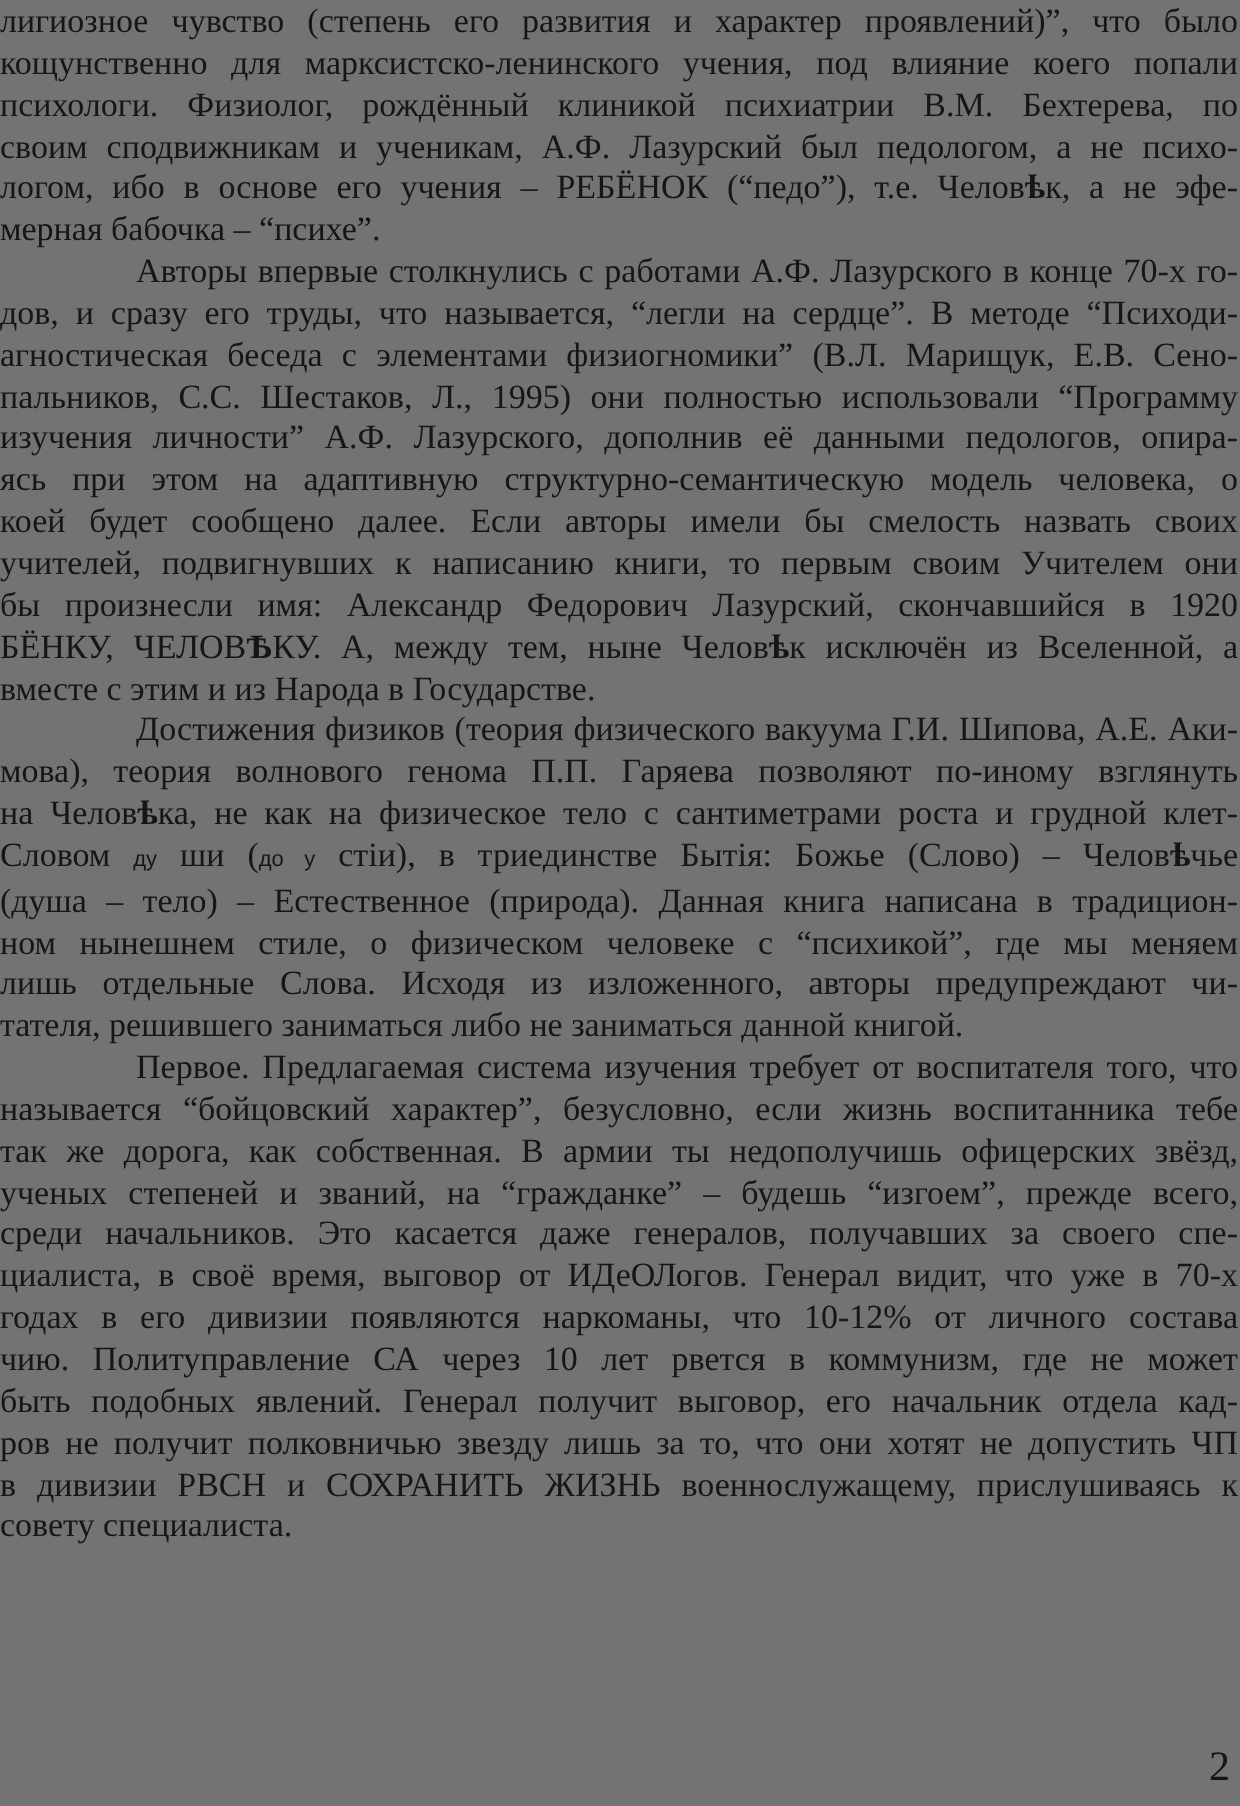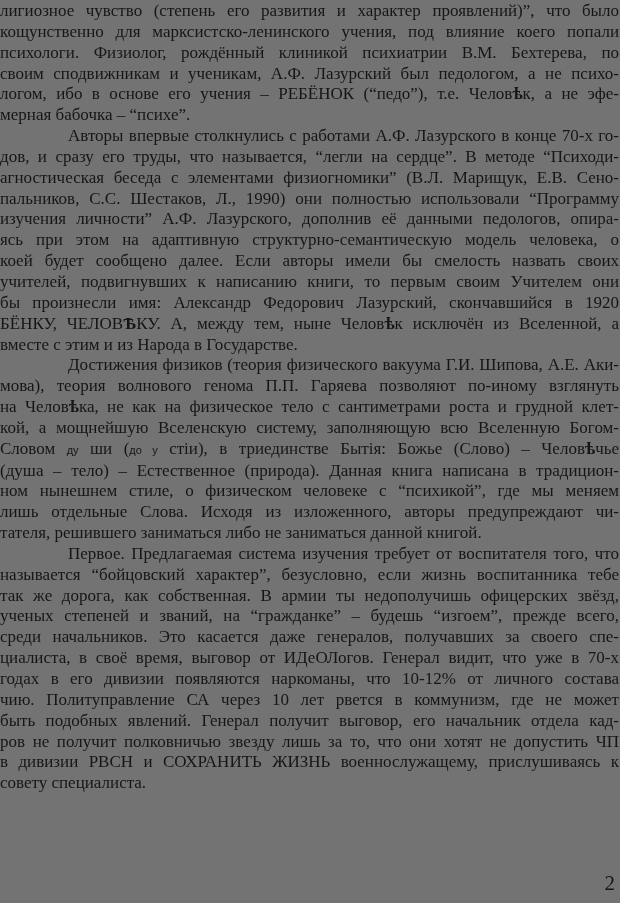--- a/index.html
+++ b/index.html
@@ -63,34 +63,33 @@
         <div class="line"><span>кощунственно для марксистско-ленинского учения, под влияние коего попали</span></div>
         <div class="line"><span>психологи. Физиолог, рождённый клиникой психиатрии В.М. Бехтерева, по</span></div>
         <div class="line"><span>своим сподвижникам и ученикам, А.Ф. Лазурский был педологом, а не психо-</span></div>
         <div class="line"><span>логом, ибо в основе его учения – РЕБЁНОК (“педо”), т.е. Челов</span><span class="seg-y">ѣ</span><span>к, а не эфе-</span></div>
         <div class="line last"><span>мерная бабочка – “психе”.</span></div>
       </div>
       <div>
         <div class="line indent"><span>Авторы впервые столкнулись с работами А.Ф. Лазурского в конце 70-х го-</span></div>
         <div class="line"><span>дов, и сразу его труды, что называется, “легли на сердце”. В методе “Психоди-</span></div>
         <div class="line"><span>агностическая беседа с элементами физиогномики” (В.Л. Марищук, Е.В. Сено-</span></div>
-        <div class="line"><span>пальников, С.С. Шестаков, Л., 1990) они полностью использовали “Программу</span></div>
+        <div class="line"><span>пальников, С.С. Шестаков, Л., 1995) они полностью использовали “Программу</span></div>
         <div class="line"><span>изучения личности” А.Ф. Лазурского, дополнив её данными педологов, опира-</span></div>
         <div class="line"><span>ясь при этом на адаптивную структурно-семантическую модель человека, о</span></div>
         <div class="line"><span>коей будет сообщено далее. Если авторы имели бы смелость назвать своих</span></div>
         <div class="line"><span>учителей, подвигнувших к написанию книги, то первым своим Учителем они</span></div>
         <div class="line"><span>бы произнесли имя: Александр Федорович Лазурский, скончавшийся в 1920</span></div>
         <div class="line"><span>БЁНКУ, ЧЕЛОВ</span><span class="seg-y">Ѣ</span><span>КУ. А, между тем, ныне Челов</span><span class="seg-y">ѣ</span><span>к исключён из Вселенной, а</span></div>
         <div class="line last"><span>вместе с этим и из Народа в Государстве.</span></div>
       </div>
       <div>
         <div class="line indent"><span>Достижения физиков (теория физического вакуума Г.И. Шипова, А.Е. Аки-</span></div>
         <div class="line"><span>мова), теория волнового генома П.П. Гаряева позволяют по-иному взглянуть</span></div>
         <div class="line"><span>на Челов</span><span class="seg-y">ѣ</span><span>ка, не как на физическое тело с сантиметрами роста и грудной клет-</span></div>
-        <div class="line"><span>кой, а мощнейшую Вселенскую систему, заполняющую всю Вселенную Богом-</span></div>
         <div class="line"><span>Словом </span><span class="seg-s">ду</span><span> ши (</span><span class="seg-s">до у</span><span> стіи), в триединстве Бытія: Божье (Слово) – Челов</span><span class="seg-y">ѣ</span><span>чье</span></div>
         <div class="line"><span>(душа – тело) – Естественное (природа). Данная книга написана в традицион-</span></div>
         <div class="line"><span>ном нынешнем стиле, о физическом человеке с “психикой”, где мы меняем</span></div>
         <div class="line"><span>лишь отдельные Слова. </span><span class="seg-i">Исходя из изложенного, авторы предупреждают чи-</span></div>
         <div class="line last"><span class="seg-i">тателя, решившего заниматься либо не заниматься данной книгой.</span></div>
       </div>
       <div>
         <div class="line indent"><span class="seg-b">Первое.</span><span> Предлагаемая система изучения требует от воспитателя того, что</span></div>
         <div class="line"><span>называется “бойцовский характер”, безусловно, если жизнь воспитанника тебе</span></div>
         <div class="line"><span>так же дорога, как собственная. В армии ты недополучишь офицерских звёзд,</span></div>

